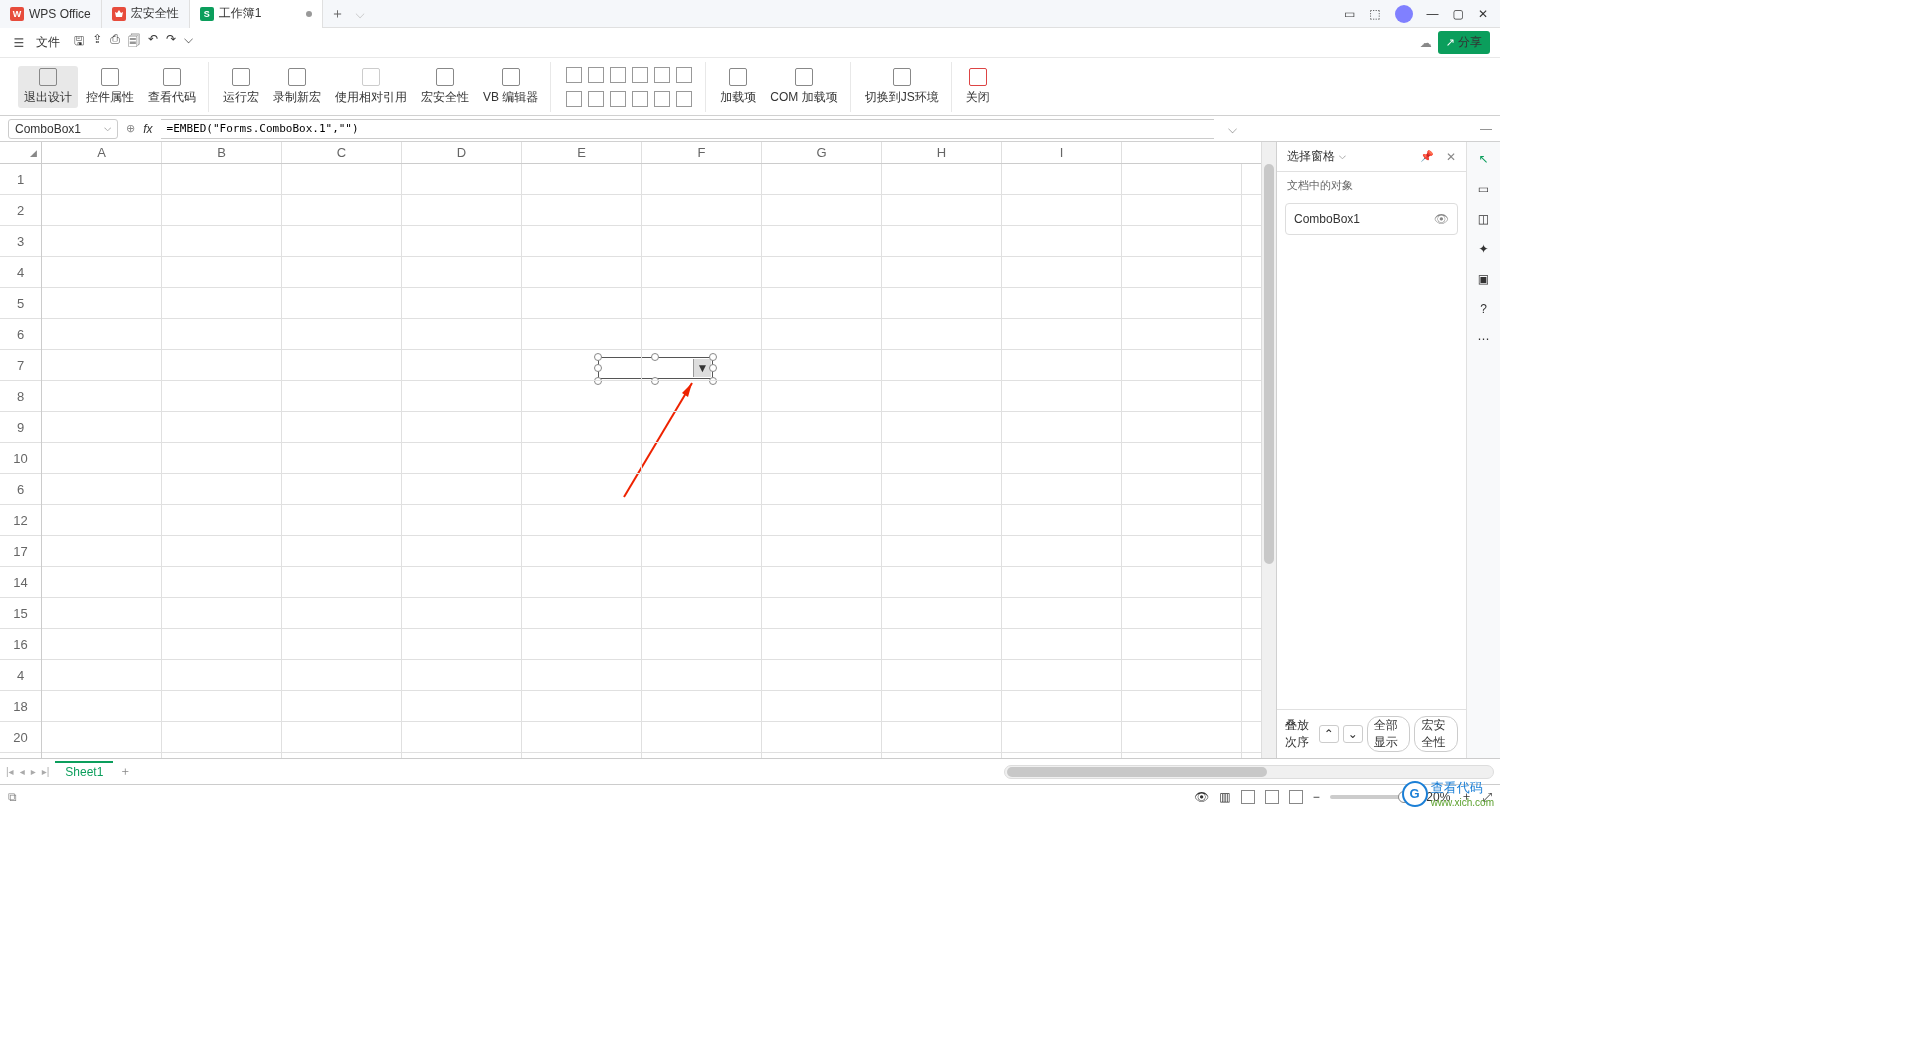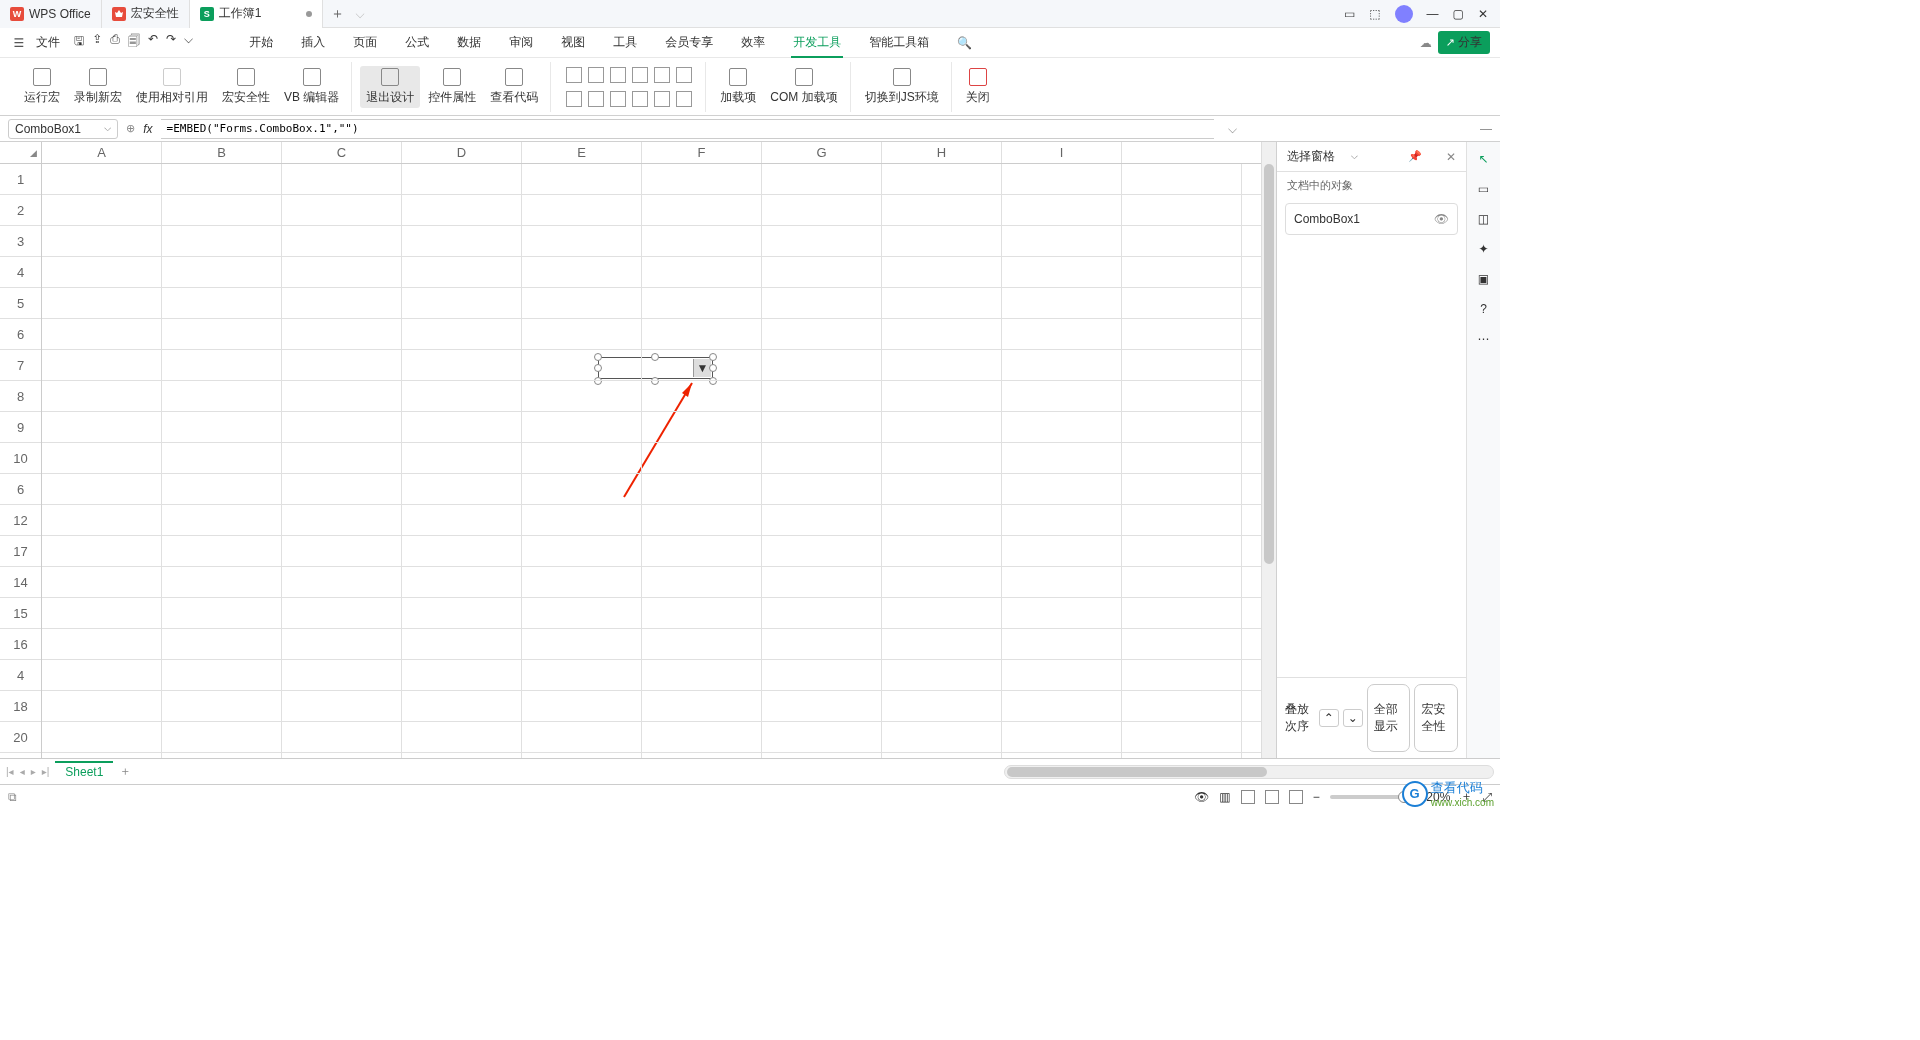--- a/index.html
+++ b/index.html
@@ -52,28 +52,28 @@
 .cells{position:relative;flex:1}
 .rowline{position:absolute;left:0;right:0;height:1px;background:#e0e0e0}
 .colline{position:absolute;top:0;bottom:0;width:1px;background:#e0e0e0}
 .combobox{position:absolute;left:556px;top:193px;width:115px;height:22px;background:#fff;border:1px solid #555}
 .cb-dd{position:absolute;right:1px;top:1px;bottom:1px;width:18px;background:#ddd;border-left:1px solid #999;display:flex;align-items:center;justify-content:center}
 .selhandle{position:absolute;width:8px;height:8px;background:#fff;border:1px solid #888;border-radius:50%}
 .arrow{position:absolute;left:582px;top:213px}
 .vscroll{width:15px;background:#f0f0f0;border-left:1px solid #ddd;position:relative}
 .vthumb{position:absolute;top:22px;left:2px;right:2px;height:400px;background:#c8c8c8;border-radius:6px}
 .side-panel{width:190px;border-left:1px solid #d0d0d0;background:#fff;display:flex;flex-direction:column}
-.sp-hdr{height:30px;border-bottom:1px solid #e0e0e0;display:flex;align-items:center;padding:0 10px;font-size:12px;gap:16px}
+.sp-hdr{height:30px;border-bottom:1px solid #e0e0e0;display:flex;align-items:center;padding:0 10px;font-size:12px;gap:4px}
 .sp-hdr .pin{margin-left:auto;color:#888;font-size:11px}
 .sp-hdr .cls{color:#888;font-size:12px;margin-left:8px}
 .sp-sub{padding:6px 10px;font-size:11px;color:#666}
 .sp-item{margin:4px 8px;padding:8px;border:1px solid #ddd;border-radius:4px;display:flex;align-items:center;font-size:11px}
 .sp-item .eye{margin-left:auto;color:#888}
 .sp-foot{margin-top:auto;padding:6px 8px;border-top:1px solid #e0e0e0;display:flex;align-items:center;gap:4px;font-size:11px}
-.sp-foot .btn{border:1px solid #ccc;padding:16px 6px;border-radius:7px}
+.sp-foot .btn{border:1px solid #ccc;padding:0 6px;border-radius:12px}
 .right-rail{width:34px;border-left:1px solid #e0e0e0;background:#f8f9fa;display:flex;flex-direction:column;align-items:center;gap:16px;padding-top:10px;color:#666}
 .sheettabs{height:26px;border-top:1px solid #ccc;display:flex;align-items:center;padding:0 6px;gap:6px;background:#fff}
 .stnav{color:#aaa;font-size:10px}
 .stab{padding:3px 10px;font-size:12px;color:#0b9e5c;position:relative;font-weight:500}
 .stab::before{content:"";position:absolute;top:-1px;left:0;right:0;height:2px;background:#0b9e5c}
 .hscroll{margin-left:auto;width:490px;height:14px;background:#f0f0f0;border:1px solid #ddd;border-radius:7px;position:relative}
 .hthumb{position:absolute;left:2px;top:1px;bottom:1px;width:260px;background:#c8c8c8;border-radius:6px}
 .statusbar{height:24px;border-top:1px solid #ccc;display:flex;align-items:center;padding:0 8px;background:#fff;position:relative}
 .st-right{margin-left:auto;display:flex;align-items:center;gap:10px;color:#666;font-size:11px}
 .viewic{width:14px;height:14px;border:1px solid #888}
@@ -122,76 +122,61 @@
   <span class="menu-file">文件</span>
   <div class="qat">
     <span>🖫</span>
     <span>⇪</span>
     <span>⎙</span>
     <span>🗐</span>
     <span>↶</span>
     <span>↷</span>
     <span>⌵</span>
   </div>
-  <div class="menutabs">
-    <span class="menutab">开始</span>
-    <span class="menutab">插入</span>
-    <span class="menutab">页面</span>
-    <span class="menutab">公式</span>
-    <span class="menutab">数据</span>
-    <span class="menutab">审阅</span>
-    <span class="menutab">视图</span>
-    <span class="menutab">工具</span>
-    <span class="menutab">会员专享</span>
-    <span class="menutab">效率</span>
-    <span class="menutab active">开发工具</span>
-    <span class="menutab">智能工具箱</span>
-    <span class="menutab">🔍</span>
-  </div>
   <div class="share-btn">
     <span style="color:#888">☁</span>
     <span class="share">↗ <span>分享</span></span>
   </div>
 </div>
 
 <div class="ribbon">
   <div class="rgroup">
+    <div class="rbtn active">
+        <span class="ric"></span>
+        <span>退出设计</span>
+      </div>
+    <div class="rbtn">
+        <span class="ric"></span>
+        <span>控件属性</span>
+      </div>
+    <div class="rbtn">
+        <span class="ric"></span>
+        <span>查看代码</span>
+      </div>
+  </div>
+  <div class="rgroup">
     <div class="rbtn">
         <span class="ric"></span>
         <span>运行宏</span>
       </div>
     <div class="rbtn">
         <span class="ric"></span>
         <span>录制新宏</span>
       </div>
     <div class="rbtn disabled">
         <span class="ric" style="border-color:#ccc"></span>
         <span>使用相对引用</span>
       </div>
     <div class="rbtn">
         <span class="ric"></span>
         <span>宏安全性</span>
       </div>
     <div class="rbtn">
         <span class="ric"></span>
         <span>VB 编辑器</span>
-      </div>
-  </div>
-  <div class="rgroup">
-    <div class="rbtn active">
-        <span class="ric"></span>
-        <span>退出设计</span>
-      </div>
-    <div class="rbtn">
-        <span class="ric"></span>
-        <span>控件属性</span>
-      </div>
-    <div class="rbtn">
-        <span class="ric"></span>
-        <span>查看代码</span>
       </div>
   </div>
   <div class="rgroup">
     <div class="mini-grid">
       <span>
           <span class="mini-ic"></span>
         </span>
       <span>
           <span class="mini-ic"></span>
         </span>

